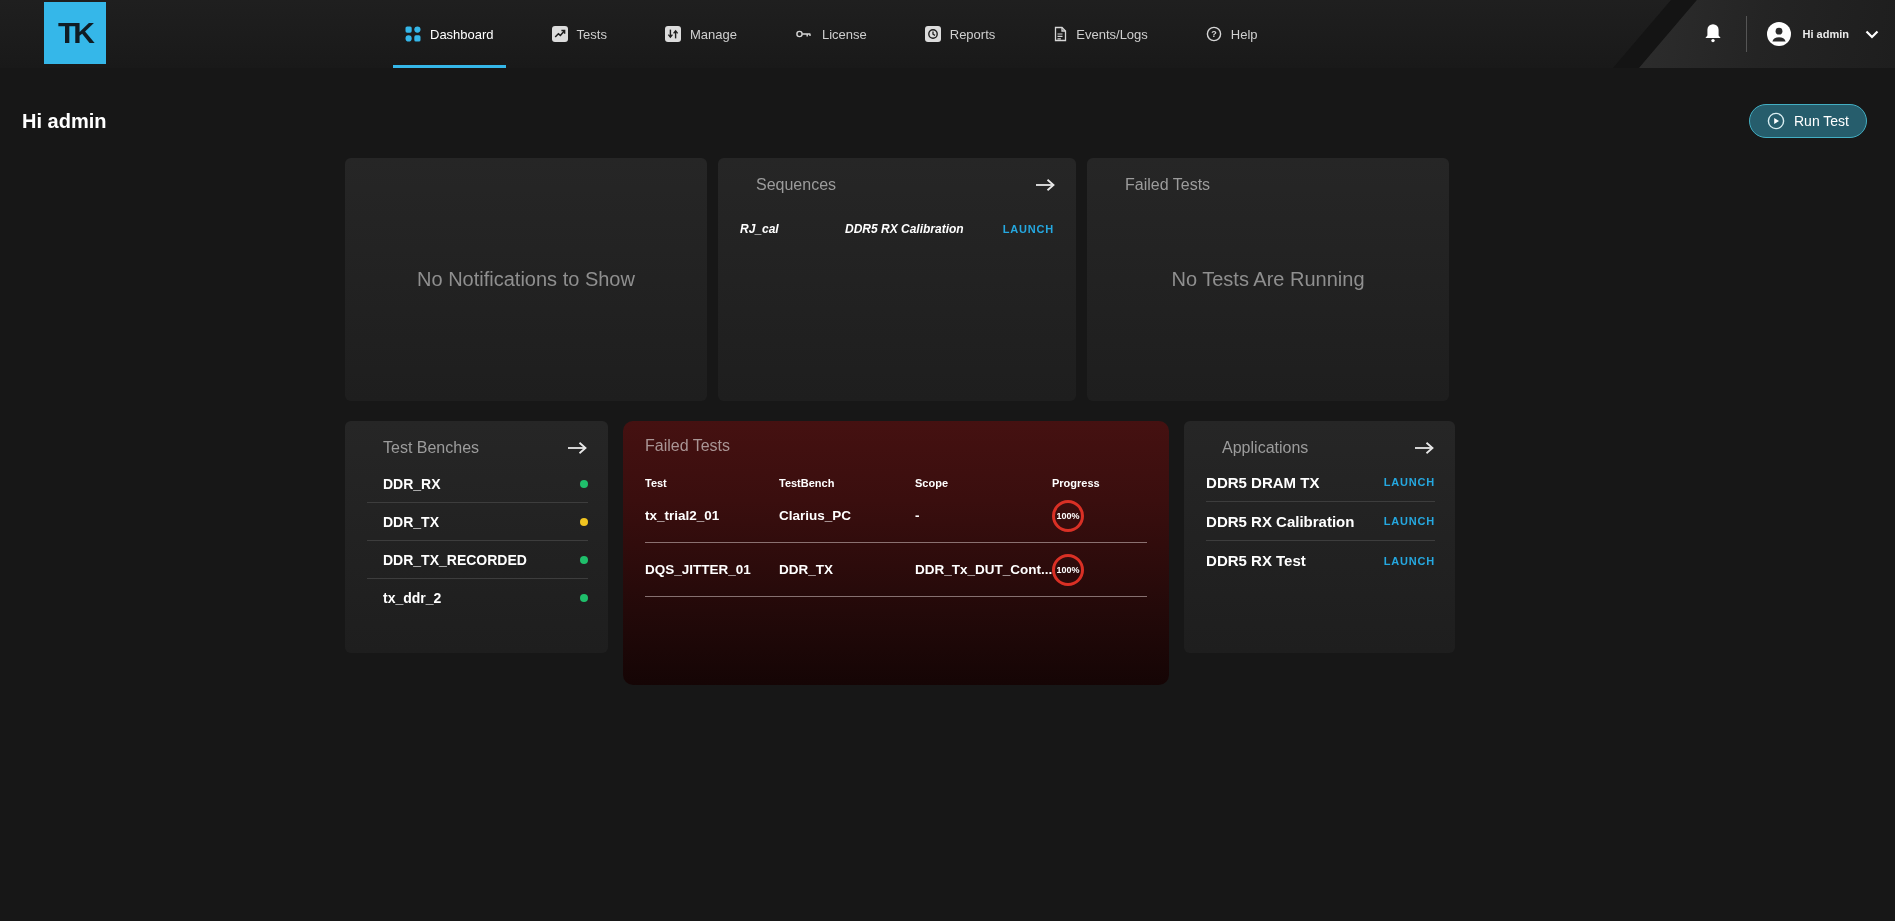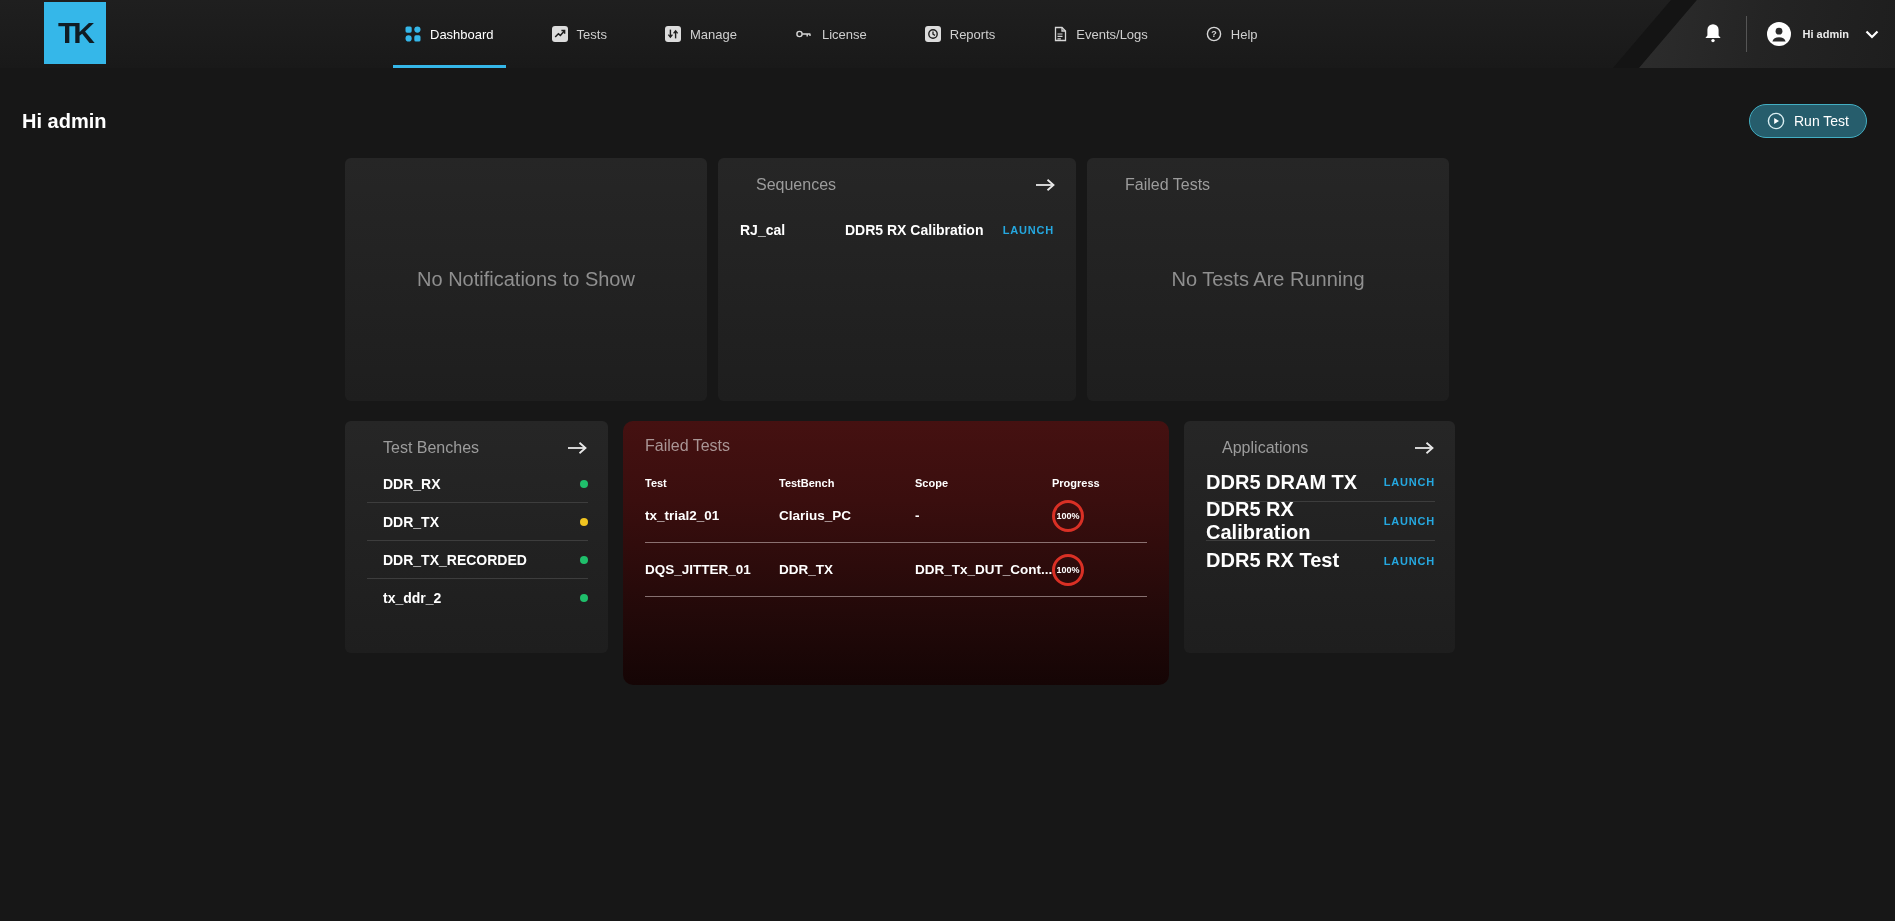--- a/index.html
+++ b/index.html
@@ -91,21 +91,21 @@
   .card-running { width:362px; height:243px; }
   .empty-center {
     position:absolute; inset:0; display:flex; align-items:center; justify-content:center;
     font-size:20px; font-weight:400; color:#8f8f8f;
   }
 
   .seq-row {
     display:grid; grid-template-columns:105px 1fr auto; align-items:center;
     margin:28px 22px 0 22px; cursor:pointer;
   }
-  .seq-name, .seq-app { font-size:14px; font-weight:700; color:#fff; }
+  .seq-name, .seq-app { font-size:12px; font-weight:700; color:#fff;font-style:italic; }
   .launch-link {
     font-size:11px; font-weight:700; letter-spacing:0.8px; color:#25a8e0; cursor:pointer;
   }
 
   
   .card-benches { width:264px; height:232px; }
   .bench-list { margin-top:8px; }
   .bench-row {
     display:flex; align-items:center; justify-content:space-between;
     height:38px; margin:0 20px 0 22px; border-bottom:1px solid #3d3d3d; cursor:pointer;
@@ -136,21 +136,21 @@
   }
 
   
   .card-apps { width:272px; height:232px; }
   .app-list { margin-top:6px; }
   .app-row {
     display:flex; align-items:center; justify-content:space-between;
     height:39px; margin:0 20px 0 22px; border-bottom:1px solid #3d3d3d; cursor:pointer;
   }
   .app-row:last-child { border-bottom:none; }
-  .app-name { font-size:20px; font-weight:700; color:#fff; }
+  .app-name { font-size:15px; font-weight:700; color:#fff; }
 </style>
 </head>
 <body>
 
 <header class="navbar">
   <div class="nav-deco">
     <div class="deco-dark"></div>
     <div class="deco-light"></div>
   </div>
 

